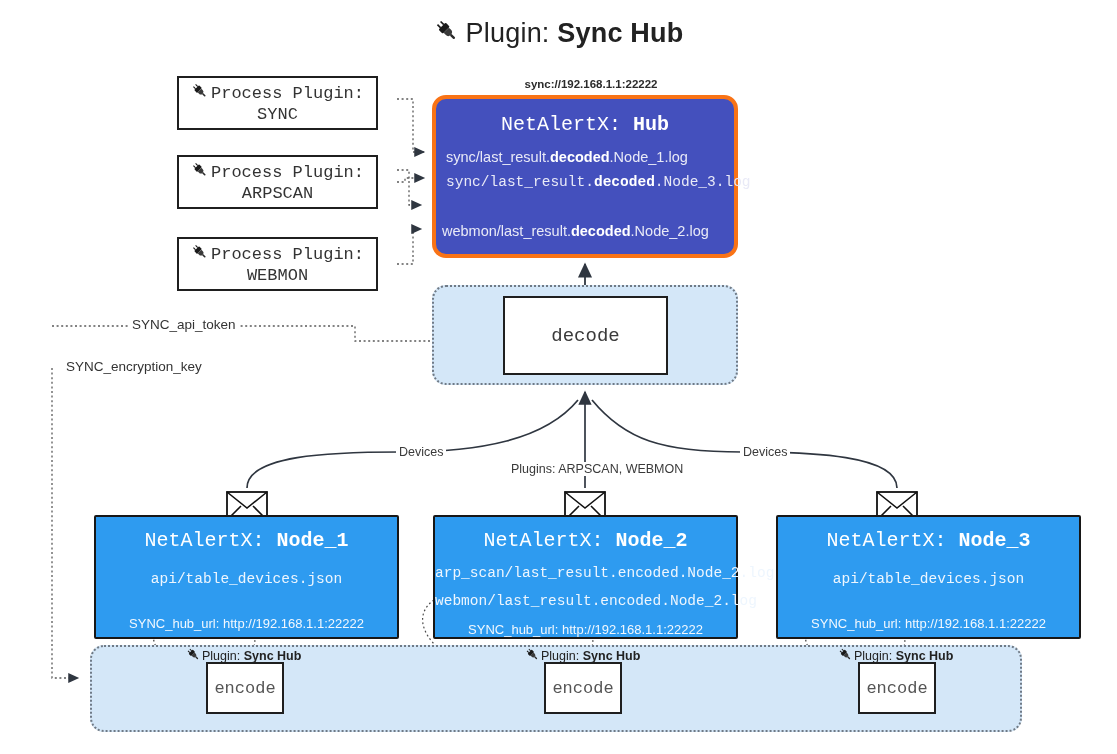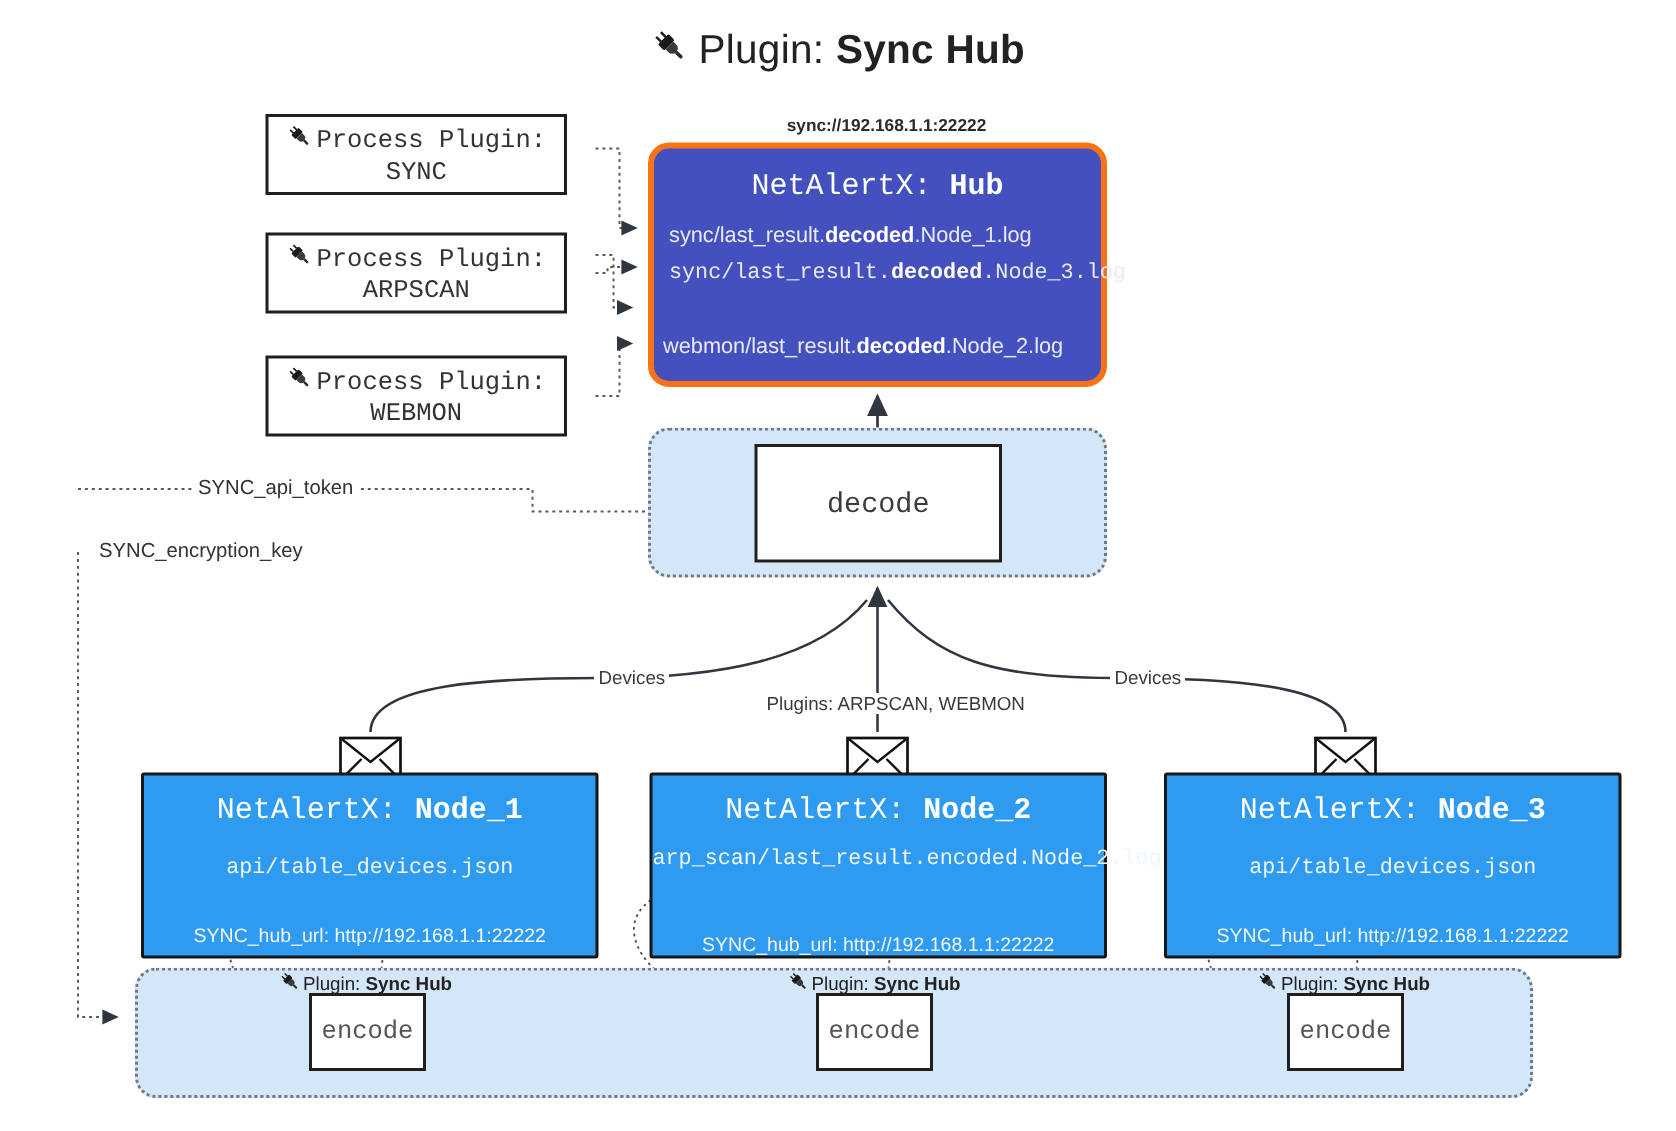--- a/index.html
+++ b/index.html
@@ -245,20 +245,21 @@
   <div class="node-line" style="top:54px;">api/table_devices.json</div>
   <div class="node-url" style="top:99px;">SYNC_hub_url: http://192.168.1.1:22222</div>
 </div>
 
 <div class="node-box" style="left:433px;top:515px;background:#2e9bf0;">
   <div class="node-title mono">
     <span>NetAlertX:</span>
     <b>Node_2</b>
   </div>
   <div class="node-line" style="top:48px;">arp_scan/last_result.encoded.Node_2.log</div>
+  <div class="node-line" style="top:76px;">webmon/last_result.encoded.Node_2.log</div>
   <div class="node-url" style="top:105px;">SYNC_hub_url: http://192.168.1.1:22222</div>
 </div>
 
 <div class="node-box" style="left:776px;top:515px;background:#2e9bf0;">
   <div class="node-title mono">
     <span>NetAlertX:</span>
     <b>Node_3</b>
   </div>
   <div class="node-line" style="top:54px;">api/table_devices.json</div>
   <div class="node-url" style="top:99px;">SYNC_hub_url: http://192.168.1.1:22222</div>

